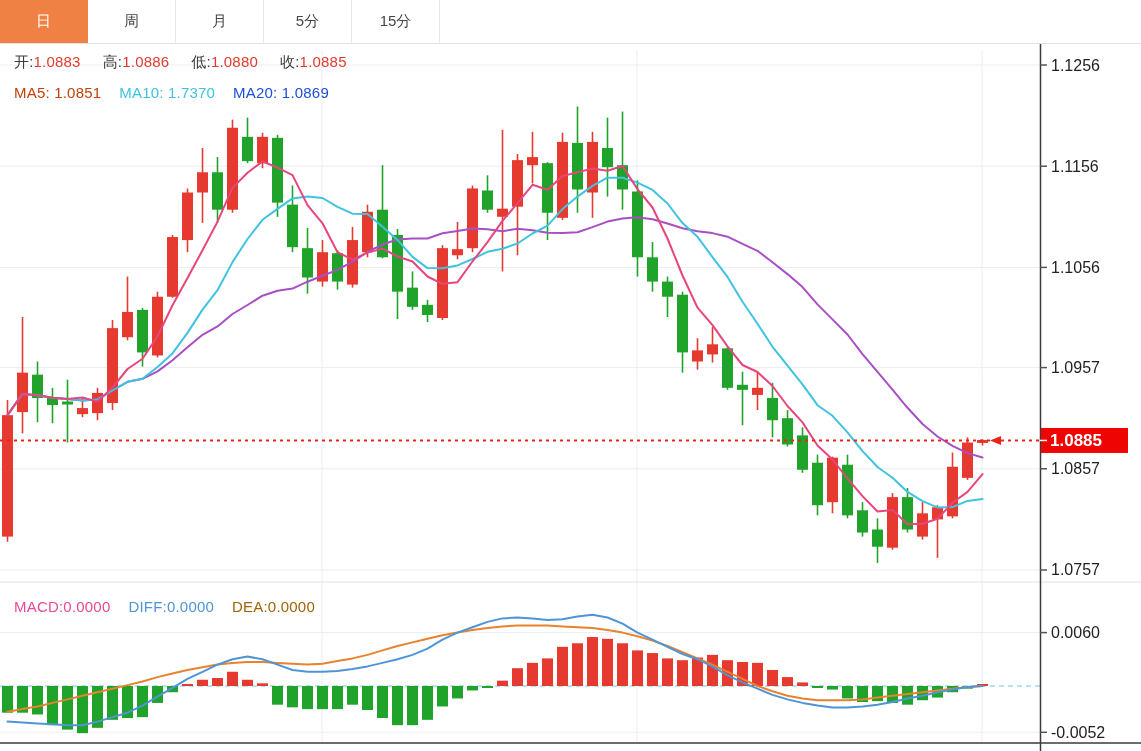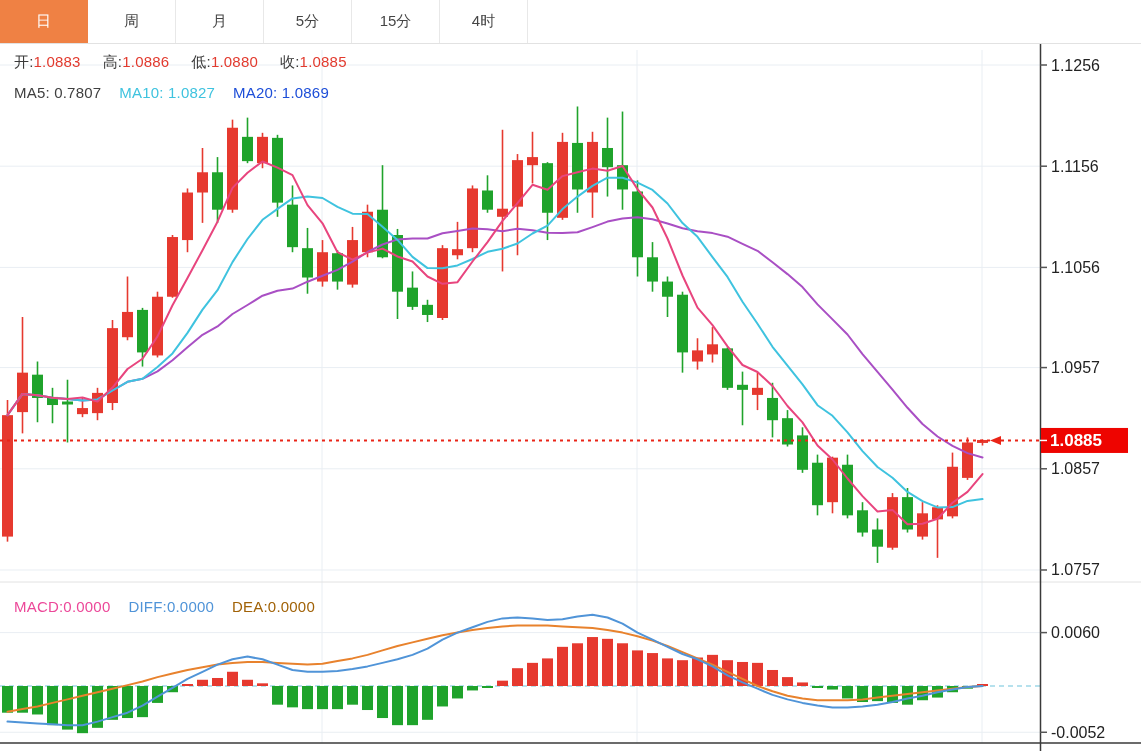--- a/index.html
+++ b/index.html
@@ -21,47 +21,46 @@
   .tab.active{background:#ef8144;color:#ffffff;border-right:1px solid #ef8144;}
   
   .readout{position:absolute;left:14px;font-size:15px;z-index:4;white-space:nowrap;letter-spacing:0.2px;}
   .quote-bar{top:53px;}
   .ma-bar{top:84px;}
   .macd-bar{top:598px;}
   .lab{color:#3a3a3a;}
   .val-red{color:#e23a2e;}
   .gap{display:inline-block;width:22px;}
   .gap-s{display:inline-block;width:18px;}
-  .ma5{color:#404040;}
+  .ma5{color:#c2410c;}
   .ma10{color:#3fc3df;}
   .ma20{color:#1d4ed8;}
   .c-macd{color:#ec4899;}
   .c-diff{color:#5094d8;}
   .c-dea{color:#a16207;}
   
   #chart-svg{position:absolute;left:0;top:0;z-index:1;}
 </style>
 </head>
 <body>
 
 <div class="tabbar">
   <div class="tab active">日</div>
   <div class="tab">周</div>
   <div class="tab">月</div>
   <div class="tab">5分</div>
   <div class="tab">15分</div>
-  <div class="tab">4时</div>
 </div>
 
 <div class="readout quote-bar">
   <span class="lab">开:</span><span class="val-red">1.0883</span><span class="gap"></span><span class="lab">高:</span><span class="val-red">1.0886</span><span class="gap"></span><span class="lab">低:</span><span class="val-red">1.0880</span><span class="gap"></span><span class="lab">收:</span><span class="val-red">1.0885</span>
 </div>
 
 <div class="readout ma-bar">
-  <span class="ma5">MA5:</span><span class="ma5">&nbsp;</span><span class="ma5">0.7807</span><span class="gap-s"></span><span class="ma10">MA10:</span><span class="ma10">&nbsp;</span><span class="ma10">1.0827</span><span class="gap-s"></span><span class="ma20">MA20:</span><span class="ma20">&nbsp;</span><span class="ma20">1.0869</span>
+  <span class="ma5">MA5:</span><span class="ma5">&nbsp;</span><span class="ma5">1.0851</span><span class="gap-s"></span><span class="ma10">MA10:</span><span class="ma10">&nbsp;</span><span class="ma10">1.7370</span><span class="gap-s"></span><span class="ma20">MA20:</span><span class="ma20">&nbsp;</span><span class="ma20">1.0869</span>
 </div>
 
 <div class="readout macd-bar">
   <span class="c-macd">MACD:</span><span class="c-macd">0.0000</span><span class="gap-s"></span><span class="c-diff">DIFF:</span><span class="c-diff">0.0000</span><span class="gap-s"></span><span class="c-dea">DEA:</span><span class="c-dea">0.0000</span>
 </div>
 
 <svg id="chart-svg" width="1141" height="751">
     <g>
       <line x1="0" y1="65" x2="1040" y2="65" stroke="#e9eef3" stroke-width="1"></line>
       <line x1="0" y1="166.2000000000001" x2="1040" y2="166.2000000000001" stroke="#e9eef3" stroke-width="1"></line>

